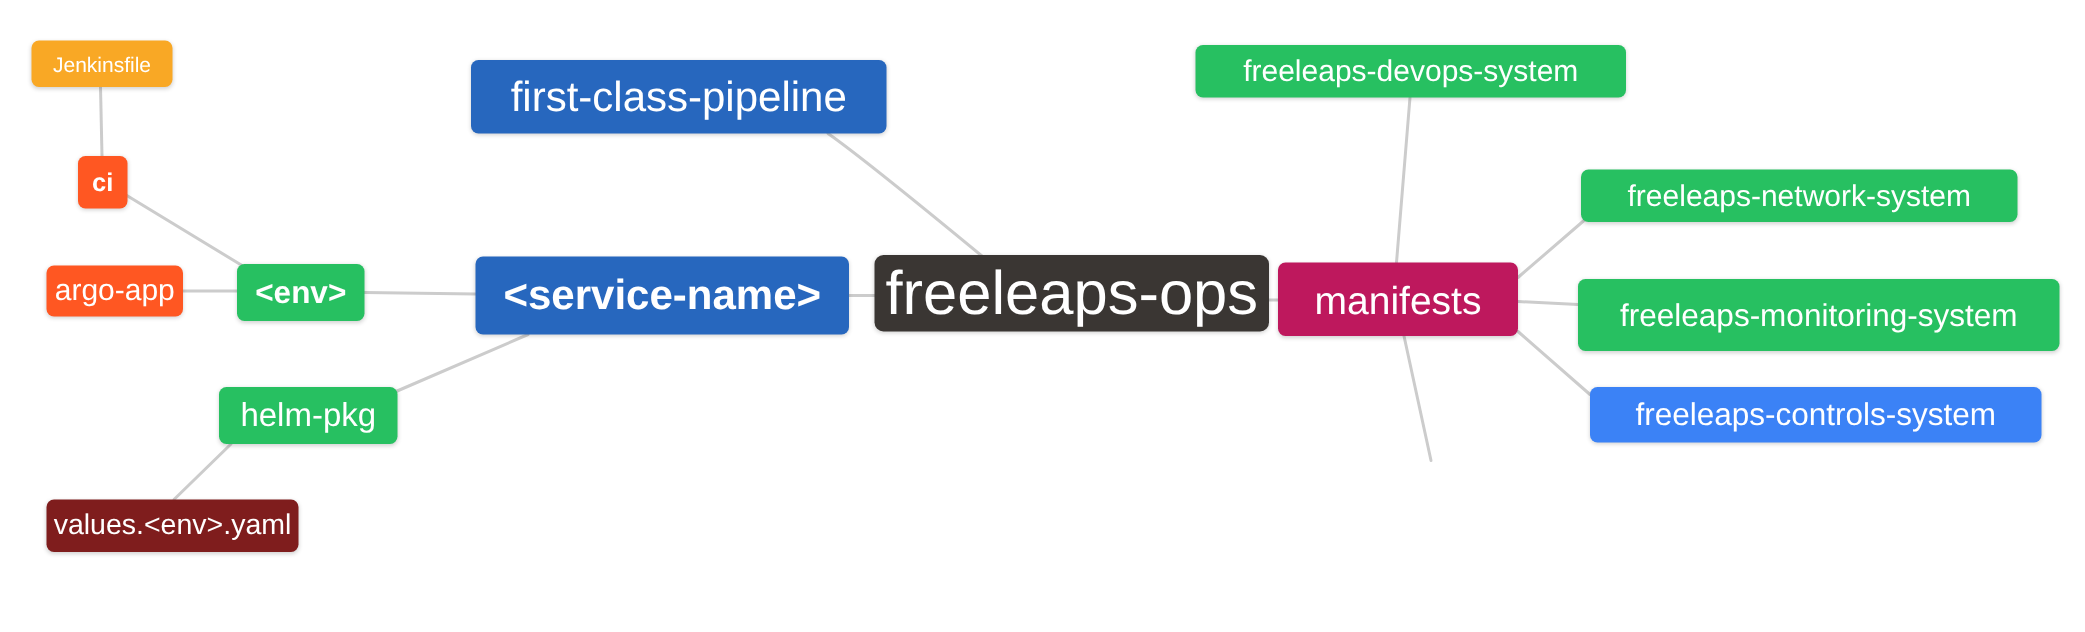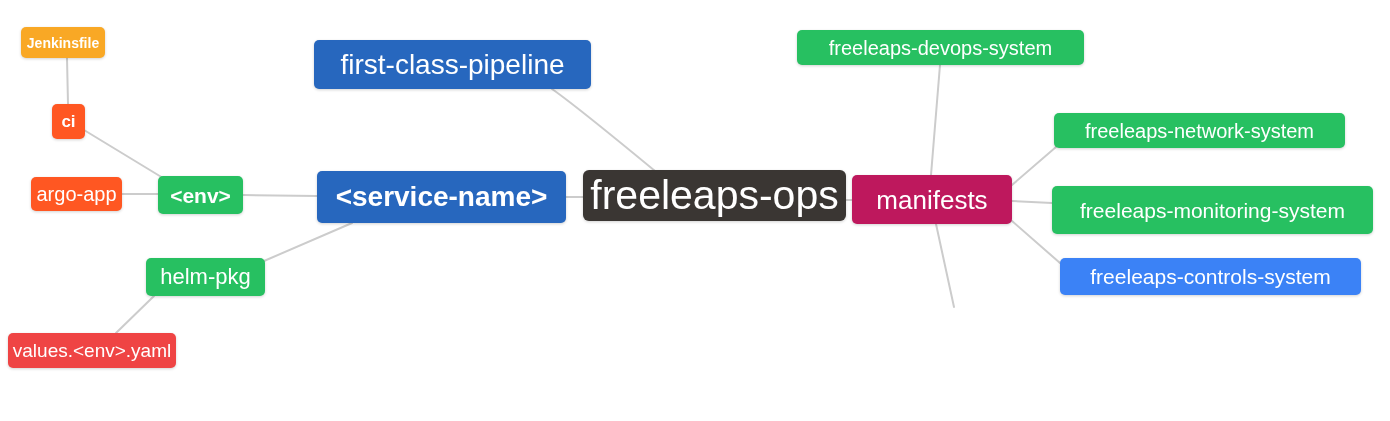--- a/index.html
+++ b/index.html
@@ -34,21 +34,21 @@
     align-items: center;
     justify-content: center;
     color: var(--text-color);
     border-radius: 5px;
     white-space: nowrap;
     box-shadow: 0 1px 3px rgba(0,0,0,0.18);
     cursor: default;
     line-height: 1;
   }
   
-  #n-jenkinsfile { left: 21px;   top: 27px;  width: 84px;  height: 31px; font-size: 14px; font-weight: bold; }
+  #n-jenkinsfile { left: 21px;   top: 27px;  width: 94px;  height: 31px; font-size: 14px; }
   #n-ci          { left: 52px;   top: 104px; width: 33px;  height: 35px; font-size: 17px; font-weight: 700; }
   #n-argo-app    { left: 31px;   top: 177px; width: 91px;  height: 34px; font-size: 20px; }
   #n-env         { left: 158px;  top: 176px; width: 85px;  height: 38px; font-size: 21px; font-weight: 700; }
   #n-helm-pkg    { left: 146px;  top: 258px; width: 119px; height: 38px; font-size: 22px; }
   #n-values      { left: 8px;    top: 333px; width: 168px; height: 35px; font-size: 19px; }
   #n-pipeline    { left: 314px;  top: 40px;  width: 277px; height: 49px; font-size: 28px; }
   #n-service     { left: 317px;  top: 171px; width: 249px; height: 52px; font-size: 28px; font-weight: 700; }
   #n-ops         { left: 583px;  top: 170px; width: 263px; height: 51px; font-size: 41px; border-radius: 6px; }
   #n-manifests   { left: 852px;  top: 175px; width: 160px; height: 49px; font-size: 26px; }
   #n-devops      { left: 797px;  top: 30px;  width: 287px; height: 35px; font-size: 20px; }
@@ -77,21 +77,21 @@
     <line x1="1012" y1="201" x2="1052" y2="203"></line>
     <line x1="1012" y1="221" x2="1060" y2="263"></line>
     <line x1="936" y1="224" x2="954" y2="307"></line>
   </svg>
 
   <div class="node" id="n-jenkinsfile" style="background: rgb(249, 168, 37);">Jenkinsfile</div>
   <div class="node" id="n-ci" style="background: rgb(255, 87, 34);">ci</div>
   <div class="node" id="n-argo-app" style="background: rgb(255, 87, 34);">argo-app</div>
   <div class="node" id="n-helm-pkg" style="background: rgb(39, 192, 97);">helm-pkg</div>
   <div class="node" id="n-env" style="background: rgb(39, 192, 97);">&lt;env&gt;</div>
-  <div class="node" id="n-values" style="background: #ef4444;">values.&lt;env&gt;.yaml</div>
+  <div class="node" id="n-values" style="background: #7f1d1d; margin-left: 23px;">values.&lt;env&gt;.yaml</div>
   <div class="node" id="n-pipeline" style="background: rgb(39, 103, 190);">first-class-pipeline</div>
   <div class="node" id="n-service" style="background: rgb(39, 103, 190);">&lt;service-name&gt;</div>
   <div class="node" id="n-ops" style="background: rgb(58, 54, 51);">freeleaps-ops</div>
   <div class="node" id="n-manifests" style="background: #be185d;">manifests</div>
   <div class="node" id="n-devops" style="background: rgb(39, 192, 97);">freeleaps-devops-system</div>
   <div class="node" id="n-network" style="background: rgb(39, 192, 97);">freeleaps-network-system</div>
   <div class="node" id="n-monitoring" style="background: rgb(39, 192, 97);">freeleaps-monitoring-system</div>
   <div class="node" id="n-controls" style="background: #3b82f6;">freeleaps-controls-system</div>
 
 </div>

